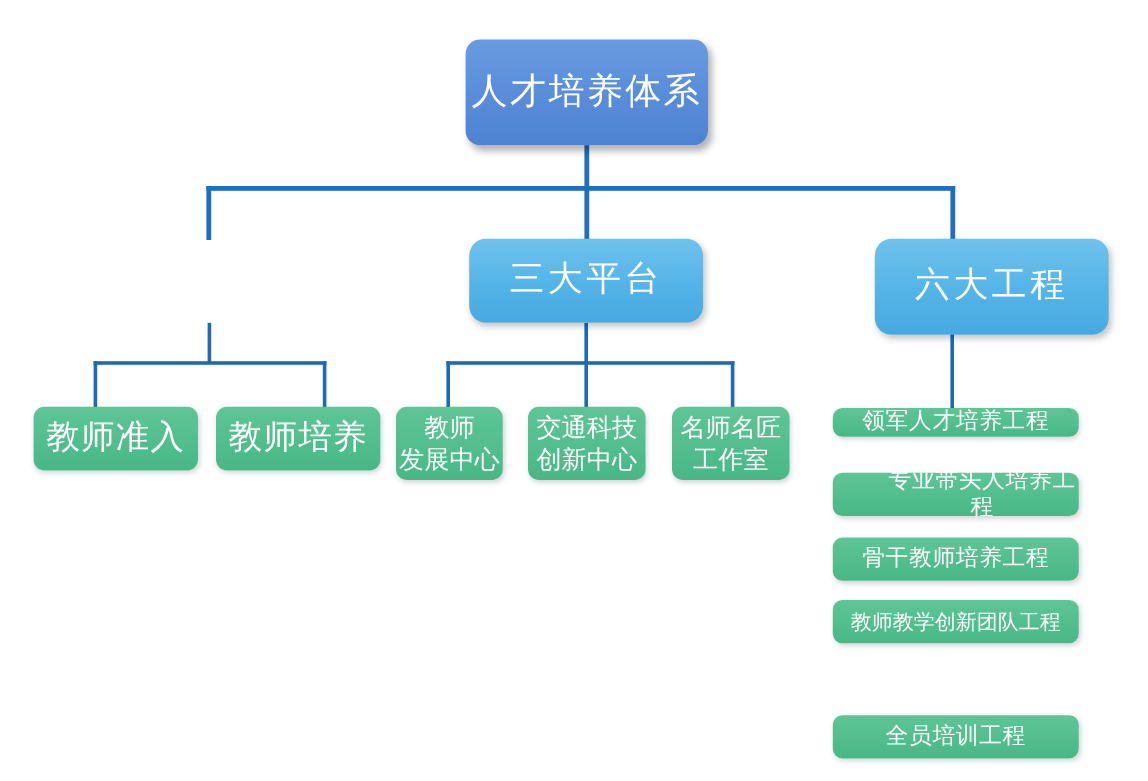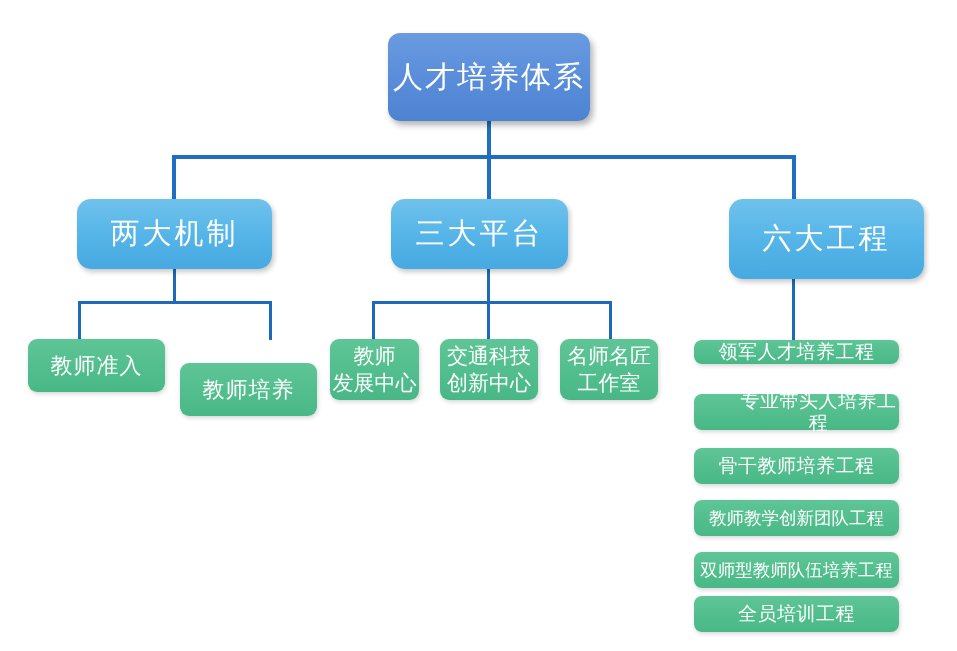--- a/index.html
+++ b/index.html
@@ -49,21 +49,21 @@
     border-radius: 14px;
     font-size: 29px;
     letter-spacing: 3px;
     box-shadow: 2px 3px 5px rgba(0,0,0,0.22);
   }
 
   
   .node.leaf {
     background: linear-gradient(180deg, #5FC596 0%, #52BE8D 55%, #48B786 100%);
     border-radius: 9px;
-    font-size: 22px;
+    font-size: 28px;
     letter-spacing: 1px;
     box-shadow: 1px 2px 4px rgba(0,0,0,0.16);
   }
   .node.leaf.two-line {
     font-size: 21px;
     letter-spacing: 0px;
     line-height: 1.28;
   }
   .node.leaf.project {
     font-size: 19px;
@@ -95,34 +95,33 @@
   <div class="node root" style="left:388px; top:33px; width:202px; height:88px;">人才培养体系</div>
 
   <div class="conn v" style="left:487px; top:103px; width:4px; height:54px;"></div>
 
   <div class="conn h" style="left:172px; top:155px; width:624px; height:4px;"></div>
 
   <div class="conn v" style="left:172px; top:155px; width:4px; height:45px;"></div>
   <div class="conn v" style="left:487px; top:155px; width:4px; height:45px;"></div>
   <div class="conn v" style="left:792px; top:155px; width:4px; height:45px;"></div>
 
-  <div class="node level2" style="left:77px; top:199px; width:195px; height:70px;">两大机制</div>
 
-  <div class="node level2" style="left:391px; top:199px; width:177px; height:70px;">三大平台</div>
+  <div class="node level2" style="left:391px; top:199px; width:195px; height:70px;">三大平台</div>
 
   <div class="node level2" style="left:696px; top:199px; width:195px; height:80px;margin-left:33px;">六大工程</div>
 
   <div class="conn thin v" style="left:173px; top:269px; width:3px; height:34px;"></div>
   <div class="conn thin h" style="left:78px; top:301px; width:194px; height:3px;"></div>
   <div class="conn thin v" style="left:78px; top:301px; width:3px; height:39px;"></div>
   <div class="conn thin v" style="left:269px; top:301px; width:3px; height:39px;"></div>
 
   <div class="node leaf" style="left:28px; top:339px; width:137px; height:53px;">教师准入</div>
 
-  <div class="node leaf" style="left:180px; top:339px; width:137px; height:53px;margin-top:24px;">教师培养</div>
+  <div class="node leaf" style="left:180px; top:339px; width:137px; height:53px;">教师培养</div>
 
   <div class="conn thin v" style="left:487px; top:269px; width:3px; height:34px;"></div>
   <div class="conn thin h" style="left:372px; top:301px; width:240px; height:3px;"></div>
   <div class="conn thin v" style="left:372px; top:301px; width:3px; height:39px;"></div>
   <div class="conn thin v" style="left:487px; top:301px; width:3px; height:39px;"></div>
   <div class="conn thin v" style="left:609px; top:301px; width:3px; height:39px;"></div>
 
   <div class="node leaf two-line" style="left:330px; top:339px; width:89px; height:61px;">教师
 发展中心</div>
 
@@ -135,17 +134,16 @@
   <div class="conn thin v" style="left:792px; top:269px; width:3px; height:72px;"></div>
 
   <div class="node leaf project" style="left:694px; top:340px; width:205px; height:24px;">领军人才培养工程</div>
 
   <div class="node leaf project" style="left:694px; top:394px; width:205px; height:36px;padding-left:44px;">专业带头人培养工程</div>
 
   <div class="node leaf project" style="left:694px; top:448px; width:205px; height:36px;">骨干教师培养工程</div>
 
   <div class="node leaf project tight" style="left:694px; top:500px; width:205px; height:36px;">教师教学创新团队工程</div>
 
-  <div class="node leaf project tight" style="left:694px; top:552px; width:205px; height:36px;">双师型教师队伍培养工程</div>
 
   <div class="node leaf project" style="left:694px; top:596px; width:205px; height:36px;">全员培训工程</div>
 
 </div>
 
 </body></html>

